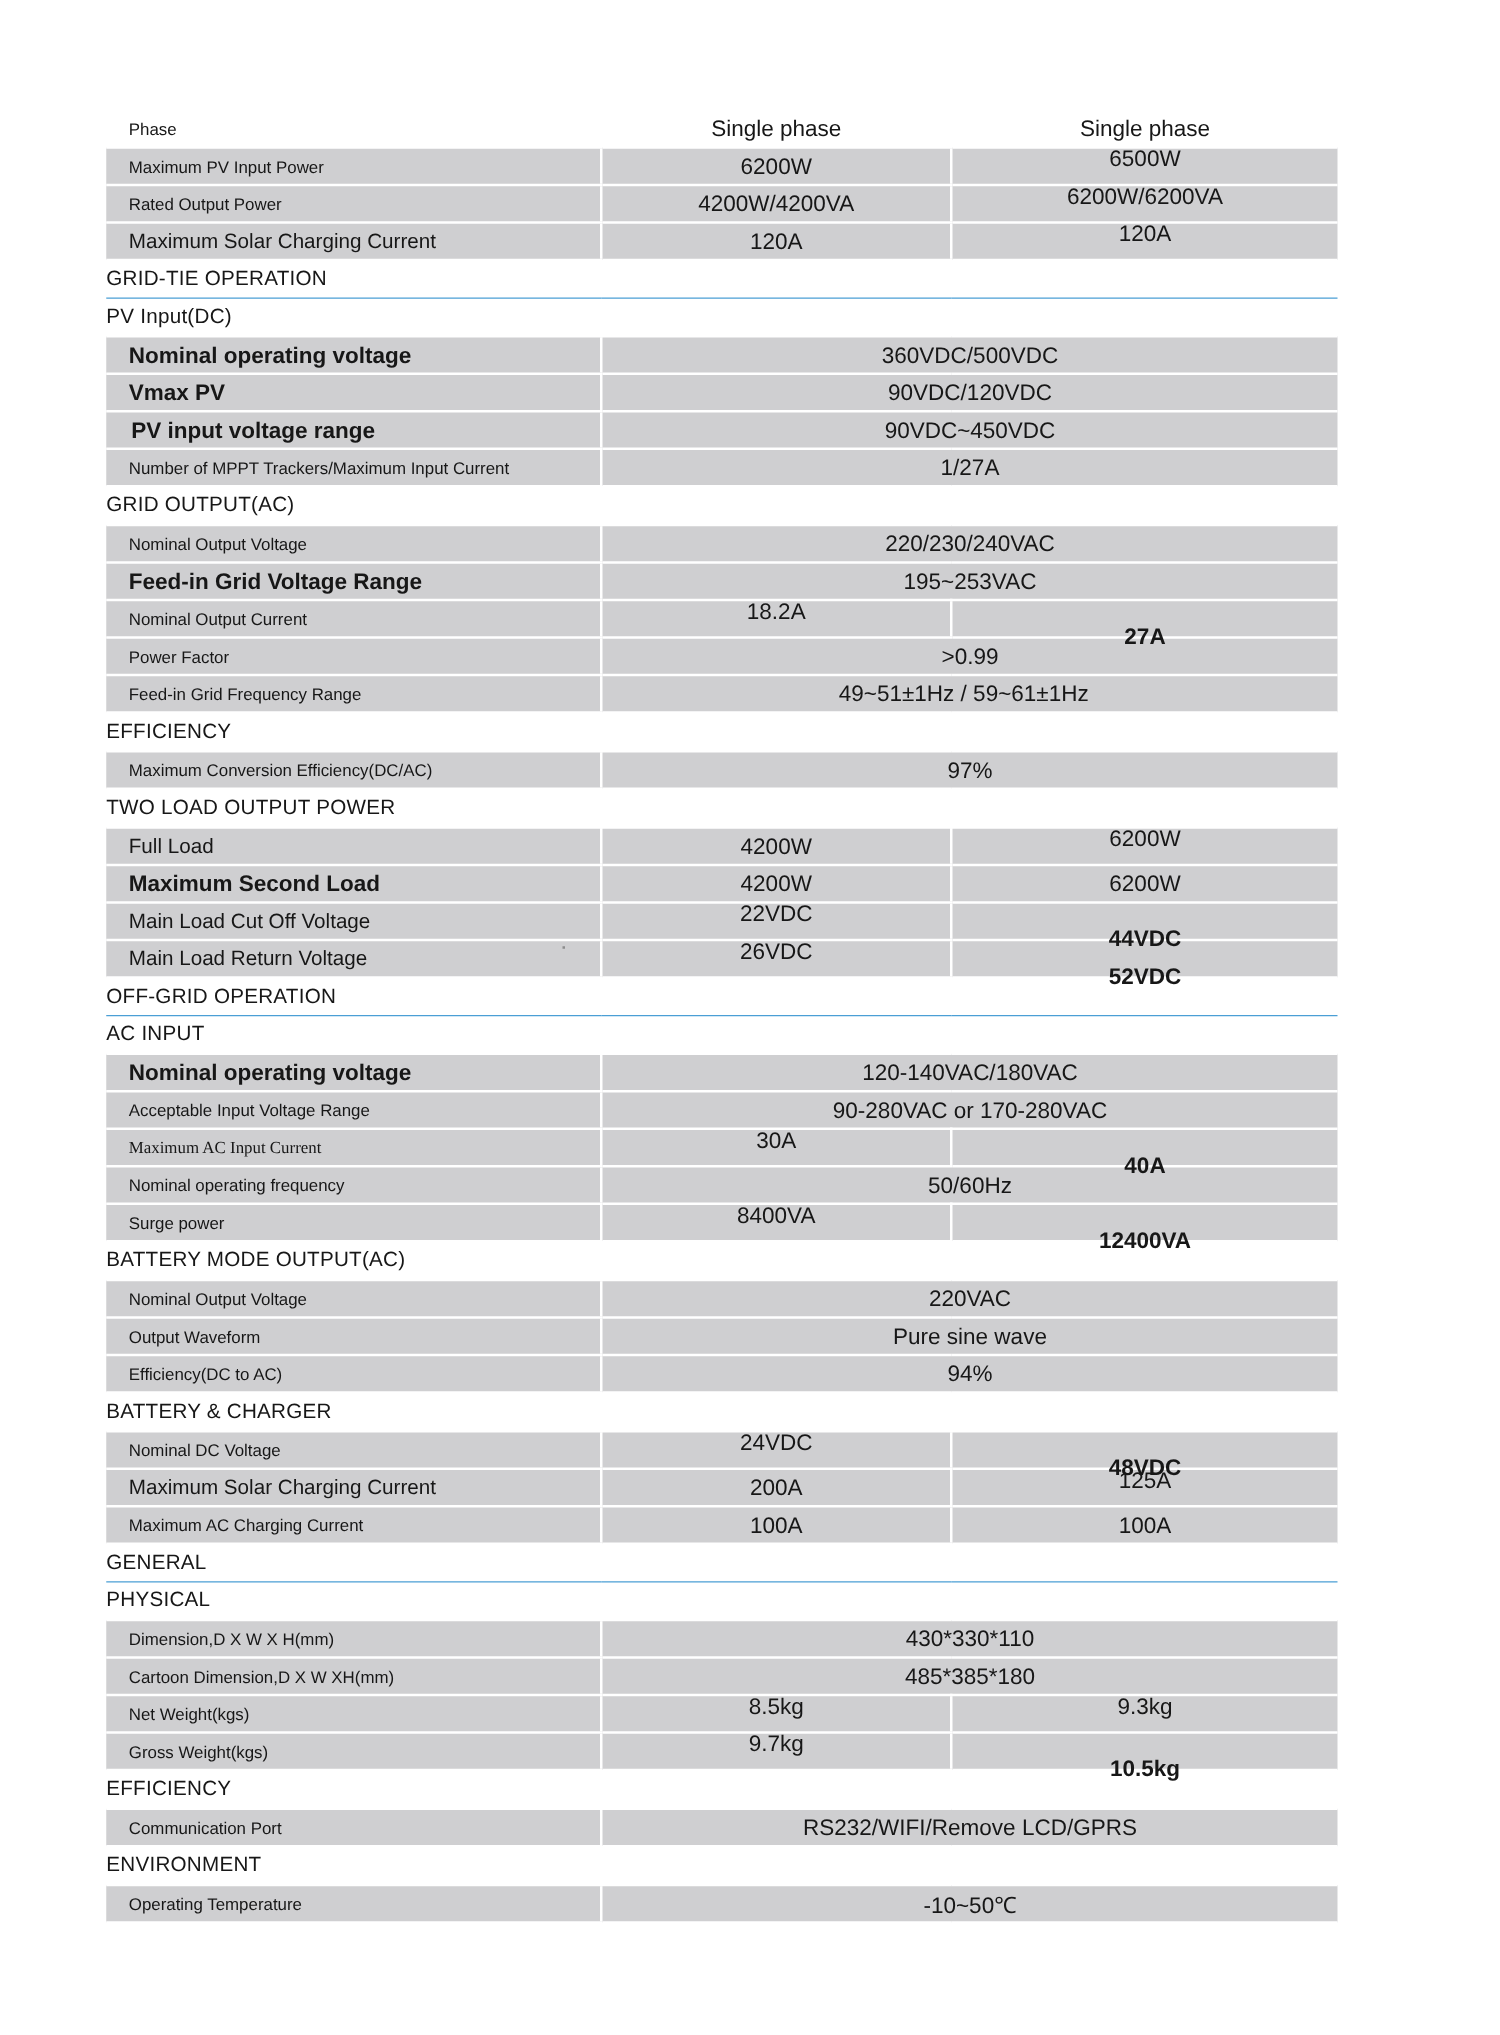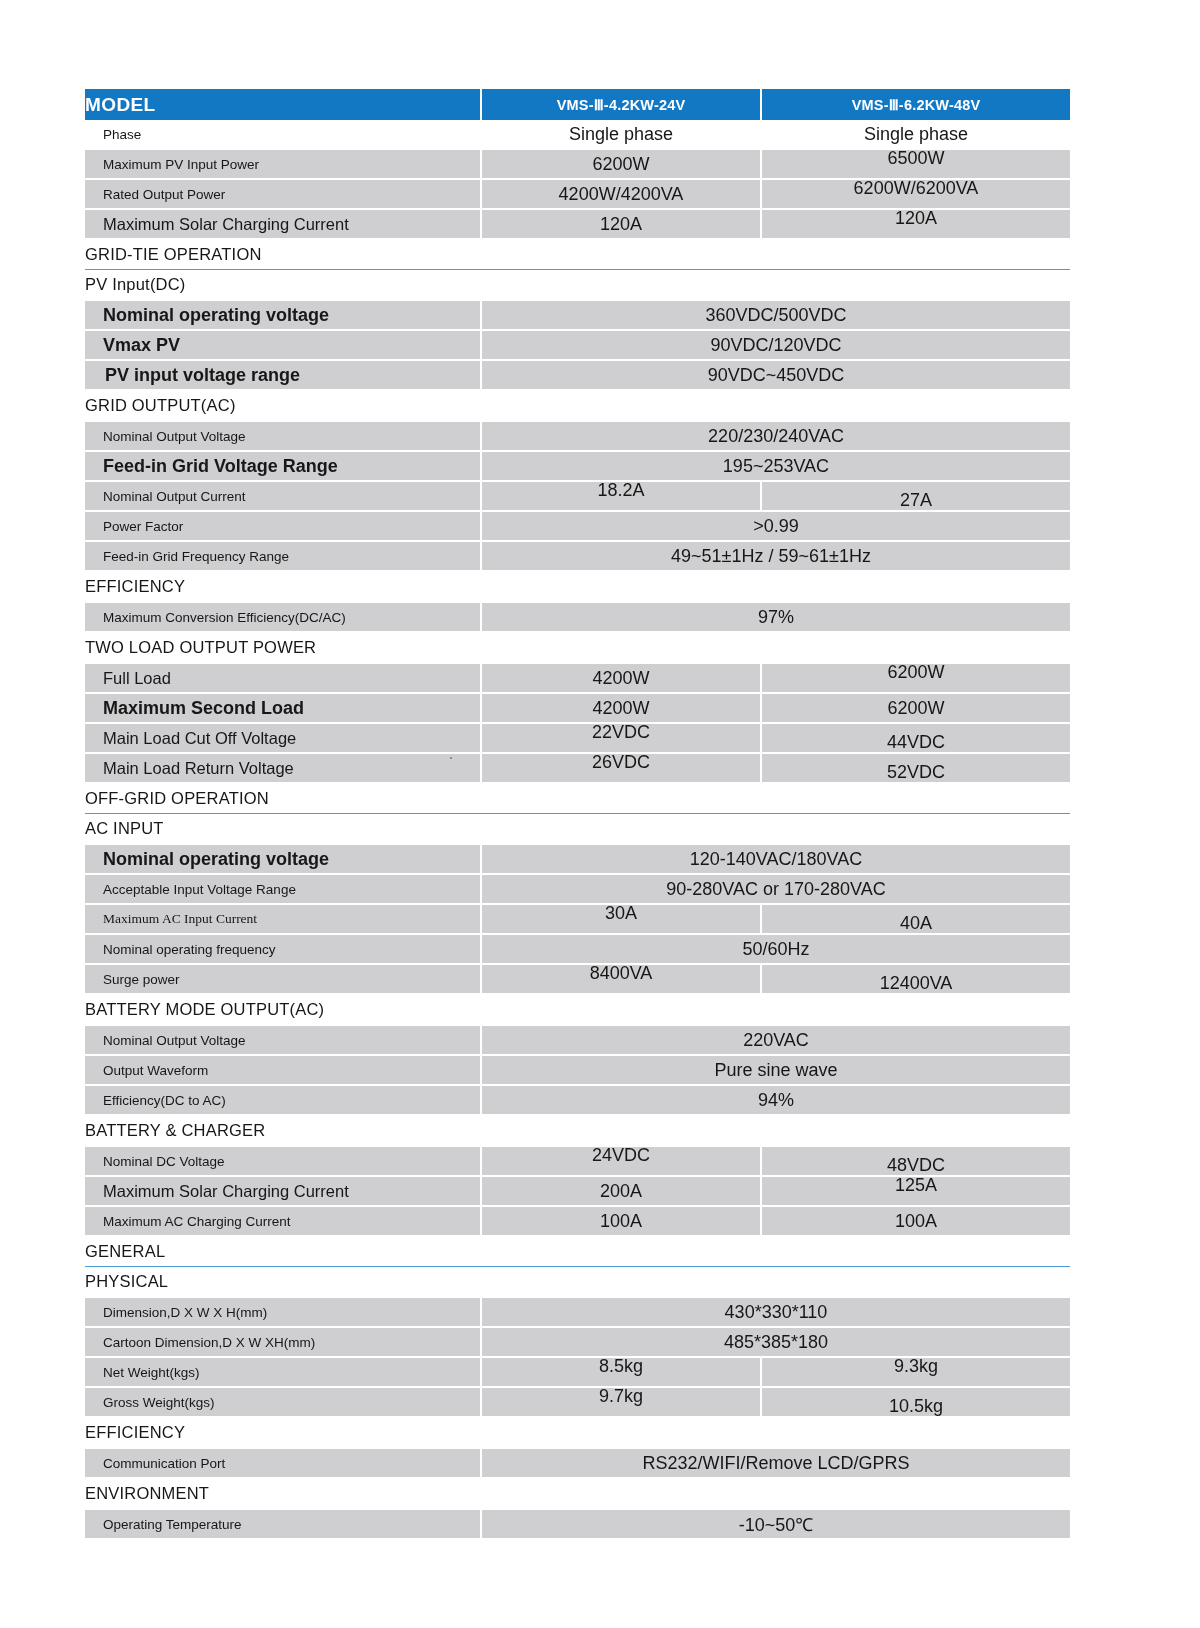--- a/index.html
+++ b/index.html
@@ -77,21 +77,21 @@
   
   tr.data-row td.label.b { font-weight: bold; font-size: 18px; }
   
   tr.data-row td.label.lg { font-size: 16.5px; }
 
   
   td.val.right { text-align: right; padding-right: 10px; }
 
   
   .up   { position: relative; top: -6px; }
-  .down { position: relative; top: 4px; }
+  .down { position: relative; top: 14px; font-weight: bold; }
 
   
   tr.section-row td {
     background: #ffffff;
     padding: 0;
     vertical-align: middle;
   }
   td.section-label {
     padding-left: 16px;
     font-size: 16.5px;
@@ -115,25 +115,20 @@
 
 <div id="sheet">
 
   <table id="spec-table">
     <colgroup>
       <col class="c-label">
       <col class="c-v1">
       <col class="c-v2">
     </colgroup>
     <tbody id="table-body">
-        <tr class="model-head">
-          <td class="model-title">MODEL</td>
-          <td class="model-col">VMS-Ⅲ-4.2KW-24V</td>
-          <td class="model-col">VMS-Ⅲ-6.2KW-48V</td>
-        </tr>
         <tr class="data-row">
           <td class="label" style="height: 28px; background: rgb(255, 255, 255);">Phase</td>
           <td class="val" style="background: rgb(255, 255, 255);"><span>Single phase</span></td>
           <td class="val" style="background: rgb(255, 255, 255);"><span>Single phase</span></td>
         </tr>
         <tr class="data-row">
           <td class="label" style="height: 28px;">Maximum PV Input Power</td>
           <td class="val"><span>6200W</span></td>
           <td class="val"><span class="up">6500W</span></td>
         </tr>
@@ -158,20 +153,24 @@
           <td colspan="2" class="val span2">360VDC/500VDC</td>
         </tr>
         <tr class="data-row">
           <td class="label b" style="height: 28px;">Vmax PV</td>
           <td colspan="2" class="val span2">90VDC/120VDC</td>
         </tr>
         <tr class="data-row">
           <td class="label b" style="height: 28px; padding-left: 20px;">PV input voltage range</td>
           <td colspan="2" class="val span2">90VDC~450VDC</td>
         </tr>
+        <tr class="data-row">
+          <td class="label" style="height: 28px;">Number of MPPT Trackers/Maximum Input Current</td>
+          <td colspan="2" class="val span2">1/27A</td>
+        </tr>
         <tr class="section-row plain">
           <td colspan="3" class="section-label" style="height: 29px;">GRID OUTPUT(AC)</td>
         </tr>
         <tr class="data-row">
           <td class="label" style="height: 28px;">Nominal Output Voltage</td>
           <td colspan="2" class="val span2">220/230/240VAC</td>
         </tr>
         <tr class="data-row">
           <td class="label b" style="height: 28px;">Feed-in Grid Voltage Range</td>
           <td colspan="2" class="val span2">195~253VAC</td>

